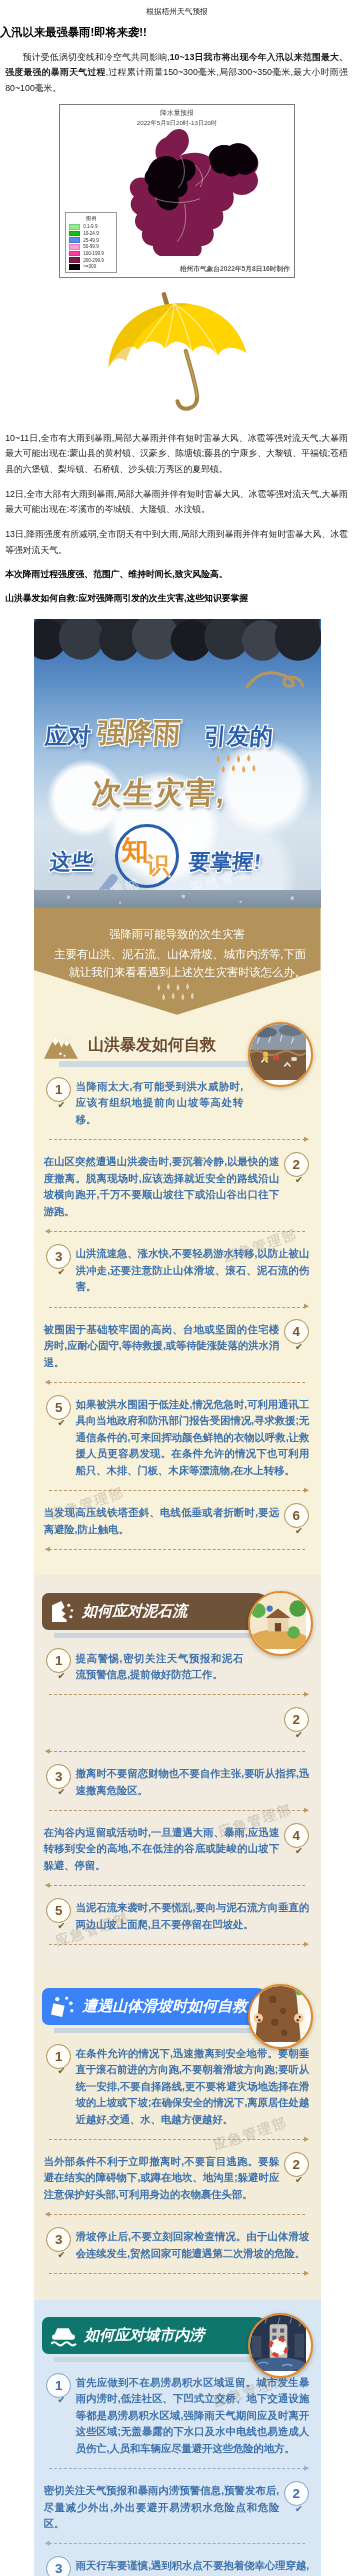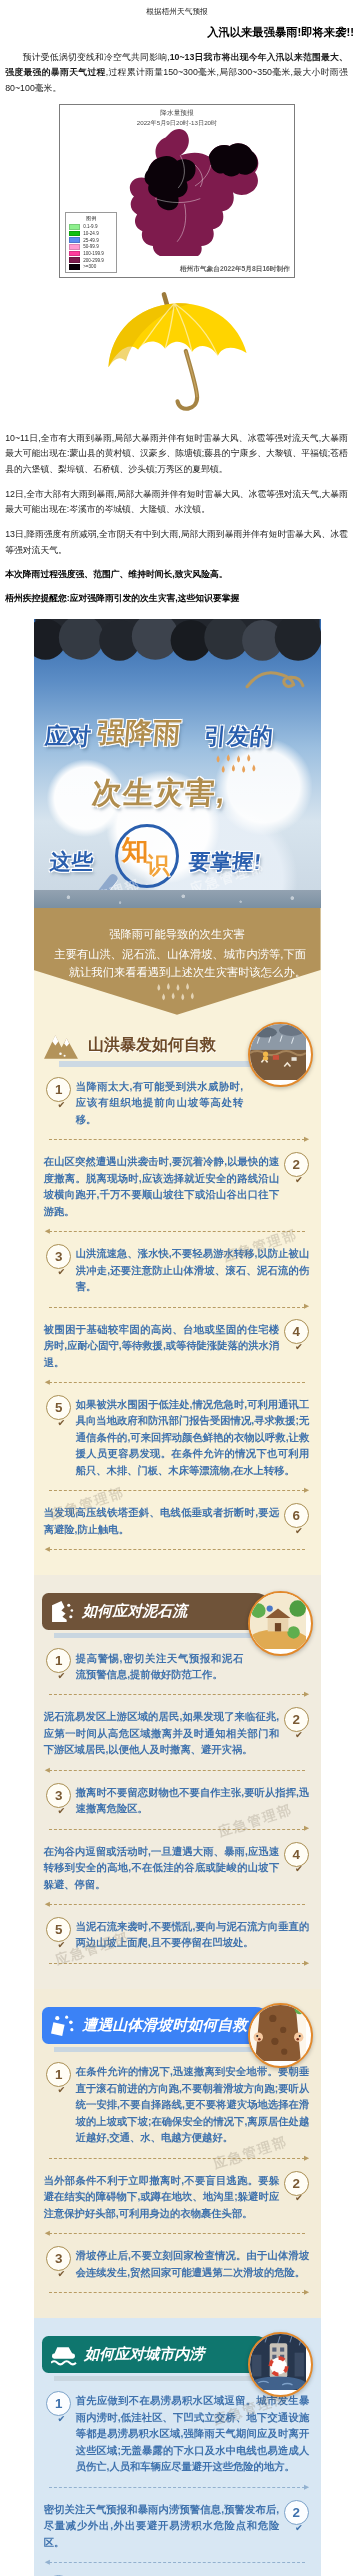--- a/index.html
+++ b/index.html
@@ -1,21 +1,21 @@
 <!DOCTYPE html>
 <html style="font-size:8.2px"><head>
 <meta charset="utf-8">
 <style>
   html,body{margin:0;padding:0;background:#ffffff;}
   body{width:354px;font-family:"Liberation Sans","DejaVu Sans",sans-serif;color:#111;}
   .page{width:354px;position:relative;background:#fff;overflow:hidden;}
 
   
   .pre-title{padding-top:7.2px;text-align:center;font-size:7.7px;color:#222;}
-  .headline{margin:8.2px 0 5.2px;text-align:right;font-size:11.3px;font-weight:bold;color:#000;}
+  .headline{margin:8.2px 0 5.2px;text-align:left;font-size:11.3px;font-weight:bold;color:#000;}
   .para{font-size:8.8px;line-height:15.5px;margin:9.3px 6.2px 0 5.2px;text-align:justify;color:#1a1a1a;}
   .para.indent{text-indent:2em;}
   .para .b{font-weight:bold;}
   .boldline{font-size:8.8px;line-height:14.4px;font-weight:bold;margin:9.3px 6.2px 0 5.2px;color:#000;}
 
   
   .map-box{width:236px;height:174px;margin:8.2px auto 0;border:0.5px solid #7c7c7c;position:relative;background:#fff;box-sizing:border-box;padding-top:3.6px;}
   .map-title{text-align:center;font-size:6.7px;color:#3f3f3f;}
   .map-subtitle{text-align:center;font-size:6.2px;color:#4a4a4a;margin-top:1px;}
   .map-svg{display:block;margin:0 auto;}
@@ -178,21 +178,21 @@
       <path d="M150,28 C120,60 95,100 80,118 M150,28 C145,65 138,95 132,116 M150,28 C168,62 178,95 184,122 M150,28 C198,62 222,100 234,130" stroke="rgba(255,255,255,0.55)" stroke-width="2.5" fill="none"></path>
       <path d="M172,120 C184,162 194,194 194,210 C194,236 160,240 156,218" stroke="#a58444" stroke-width="8" fill="none" stroke-linecap="round"></path>
       <path d="M172,120 C184,162 194,194 194,210" stroke="#c7a35f" stroke-width="2.5" fill="none"></path>
     </svg>
   </div>
 
   <p class="para">10~11日,全市有大雨到暴雨,局部大暴雨并伴有短时雷暴大风、冰雹等强对流天气,大暴雨最大可能出现在:蒙山县的黄村镇、汉豪乡、陈塘镇;藤县的宁康乡、大黎镇、平福镇;苍梧县的六堡镇、梨埠镇、石桥镇、沙头镇;万秀区的夏郢镇。</p>
   <p class="para">12日,全市大部有大雨到暴雨,局部大暴雨并伴有短时雷暴大风、冰雹等强对流天气,大暴雨最大可能出现在:岑溪市的岑城镇、大隆镇、水汶镇。</p>
   <p class="para">13日,降雨强度有所减弱,全市阴天有中到大雨,局部大雨到暴雨并伴有短时雷暴大风、冰雹等强对流天气。</p>
   <div class="boldline">本次降雨过程强度强、范围广、维持时间长,致灾风险高。</div>
-  <div class="boldline">梧州疾控提醒您:应对强降雨引发的次生灾害,这些知识要掌握</div>
+  <div class="boldline">山洪暴发如何自救:应对强降雨引发的次生灾害,这些知识要掌握</div>
 
   <div class="poster">
 
     <div class="p-header">
       <svg class="clouds-top" width="287" height="49" viewBox="0 0 557 96">
         <rect x="0" y="0" width="557" height="34" fill="#23272e"></rect>
         <circle cx="20" cy="40" r="40" fill="#1a1d23"></circle>
           <circle cx="90" cy="36" r="44" fill="#343a43"></circle>
         <circle cx="165" cy="42" r="40" fill="#22262d"></circle>
           <circle cx="235" cy="34" r="46" fill="#3d434d"></circle>
@@ -373,21 +373,20 @@
         <div class="itext narrow">提高警惕,密切关注天气预报和泥石流预警信息,提前做好防范工作。</div>
       </div>
       <div class="sep r">
           <i class="dash"></i>
         </div>
       <div class="item right">
         <div class="numcol">
             <div class="numcircle">2</div>
             <div class="tick"></div>
           </div>
-        <div class="itext">泥石流易发区上游区域的居民,如果发现了来临征兆,应第一时间从高危区域撤离并及时通知相关部门和下游区域居民,以便他人及时撤离、避开灾祸。</div>
       </div>
       <div class="sep l">
           <i class="dash"></i>
         </div>
       <div class="item left">
         <div class="numcol">
             <div class="numcircle">3</div>
             <div class="tick"></div>
           </div>
         <div class="itext">撤离时不要留恋财物也不要自作主张,要听从指挥,迅速撤离危险区。</div>

